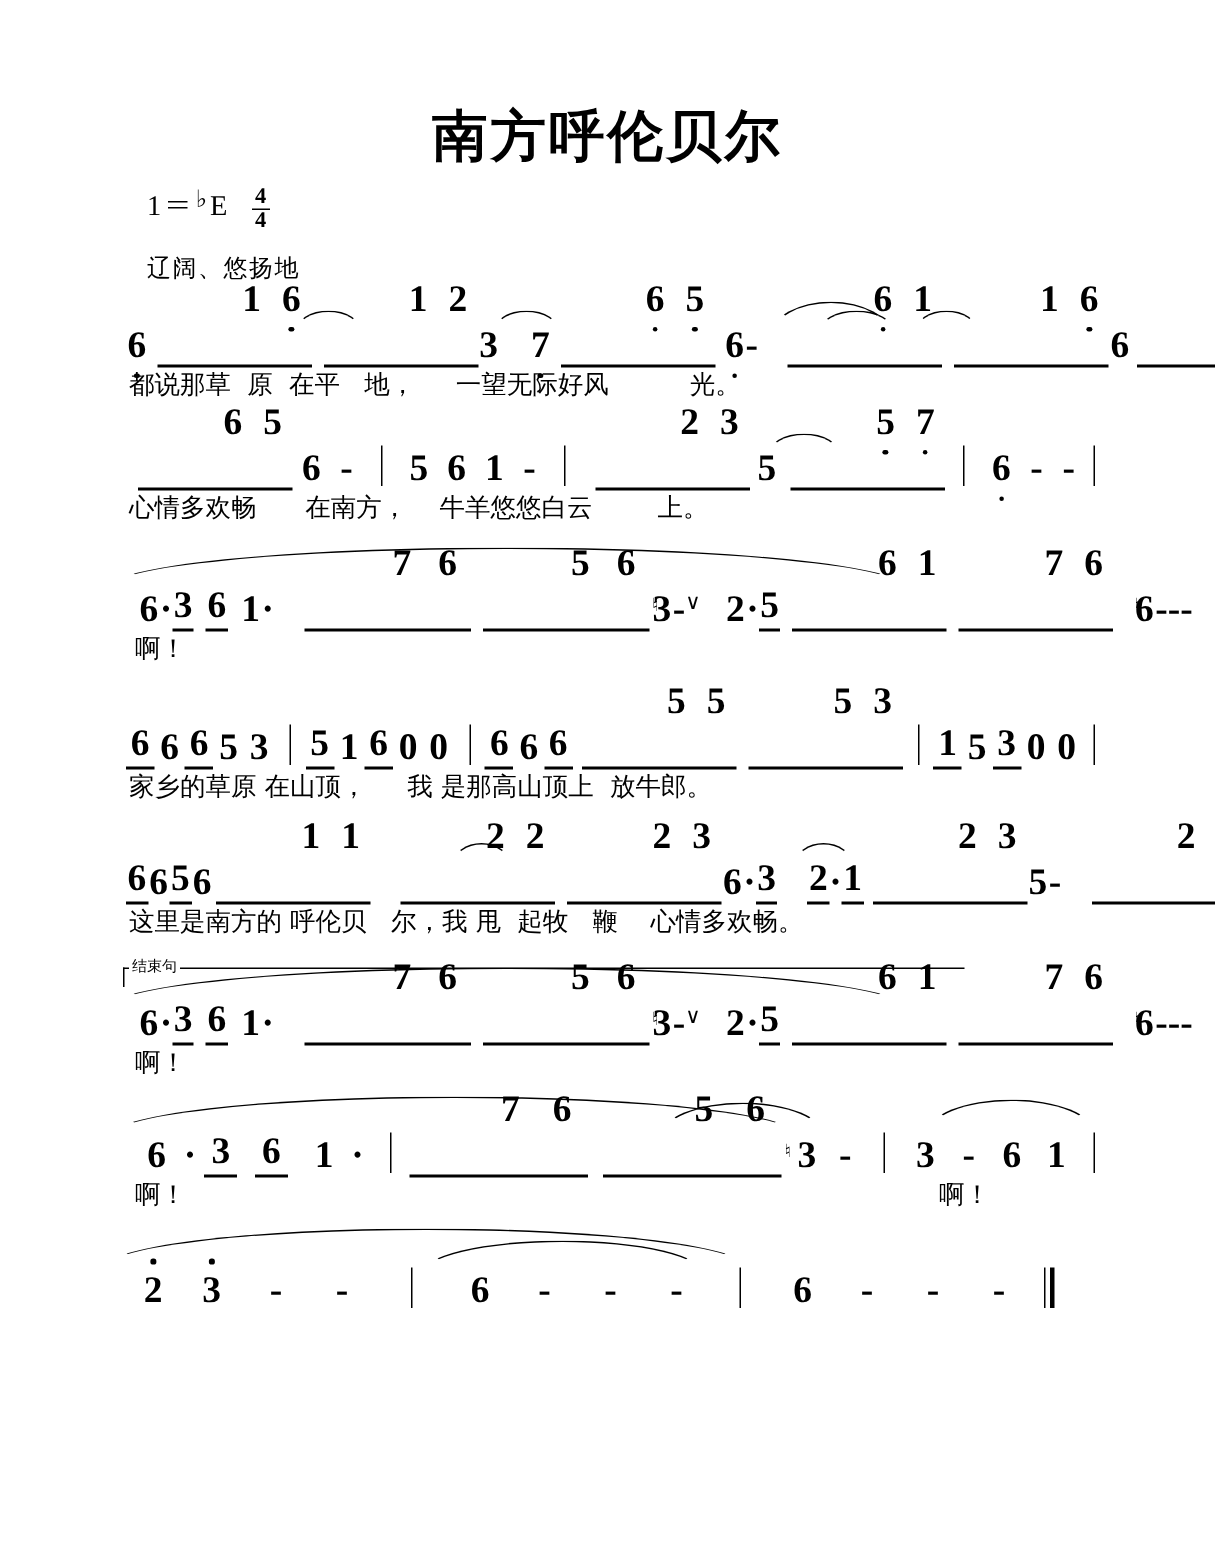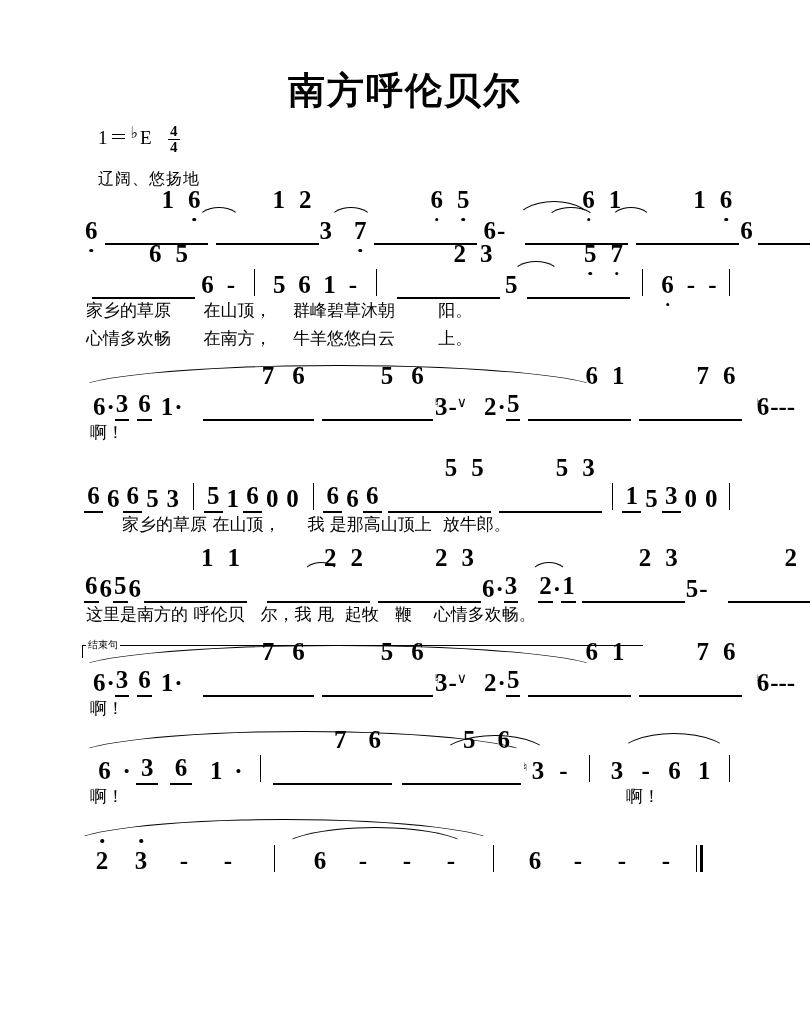--- a/index.html
+++ b/index.html
@@ -286,20 +286,23 @@
       <span class="beam-group" style="margin-left:4px;">
         <span class="note" style="padding:0 7px;">5</span>
       </span>
       <span class="bar" style="margin:0 10px;"></span>
       
       
       
       
       <span class="bar" style="margin-left:6px;"></span>
     </div>
+    <div class="lyrics-row">
+      <span class="lyr" style="left:6px;">都说那草  原  在平   地，     一望无际好风          光。</span>
+    </div>
   </div>
 
   <div class="system" style="margin-top:14px;">
     <div class="notes-row" style="padding-left:4px;">
       <span class="slur" style="left:432px; top:2px; width:46px;"></span>
 
       <span class="beam-group" style="margin-left:8px;">
         <span class="note" style="padding:0 7px;">6</span><span class="note" style="padding:0 7px;">5</span>
       </span>
       <span class="tok note" style="width:28px;">6</span>
@@ -318,23 +321,20 @@
         <span class="note" style="padding:0 7px;">5<span class="dot-low"></span></span><span class="note" style="padding:0 7px;">7<span class="dot-low"></span></span>
       </span>
       <span class="bar" style="margin:0 12px;"></span>
       <span class="tok note" style="width:28px;">6<span class="dot-low"></span></span>
       <span class="tok dash" style="width:26px;">-</span>
       <span class="tok dash" style="width:26px;">-</span>
       
       <span class="bar" style="margin-left:6px;"></span>
     </div>
     <div class="lyrics-row">
-      <span class="lyr" style="left:6px;">家乡的草原      在山顶，    群峰碧草沐朝        阳。</span>
-    </div>
-    <div class="lyrics-row">
       <span class="lyr" style="left:6px;">心情多欢畅      在南方，    牛羊悠悠白云        上。</span>
     </div>
   </div>
 
   <div class="system" style="margin-top:26px;">
     <div class="notes-row" style="padding-left:12px;">
       <span class="slur long" style="left:-8px; top:-16px; width:530px;"></span>
 
       <span class="tok note" style="width:26px;">6</span>
       <span class="tok augdot" style="width:20px;">·</span>
@@ -401,21 +401,21 @@
       </span>
       <span class="bar" style="margin:0 10px;"></span>
       <span class="tok note beam1" style="width:24px;">1</span>
       <span class="tok note" style="width:26px;">5</span>
       <span class="tok note beam1" style="width:24px;">3</span>
       <span class="tok note" style="width:26px;">0</span>
       <span class="tok note" style="width:26px;">0</span>
       <span class="bar" style="margin-left:8px;"></span>
     </div>
     <div class="lyrics-row">
-      <span class="lyr" style="left:6px;margin-left:36px;">家乡的草原 在山顶，     我 是那高山顶上  放牛郎。</span>
+      <span class="lyr" style="left:6px;">家乡的草原 在山顶，     我 是那高山顶上  放牛郎。</span>
     </div>
   </div>
 
   <div class="system" style="margin-top:22px;">
     <div class="notes-row" style="padding-left:4px;">
       <span class="slur" style="left:222px; top:-1px; width:36px;"></span>
       <span class="slur" style="left:450px; top:-1px; width:36px;"></span>
 
       <span class="tok note beam1" style="width:24px;">6</span>
       <span class="tok note" style="width:26px;">6</span>

